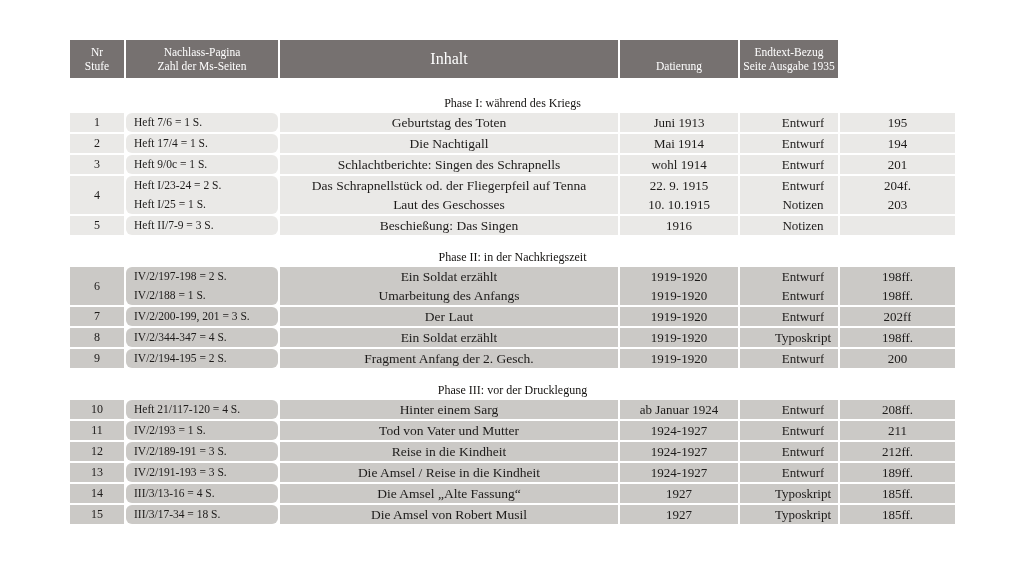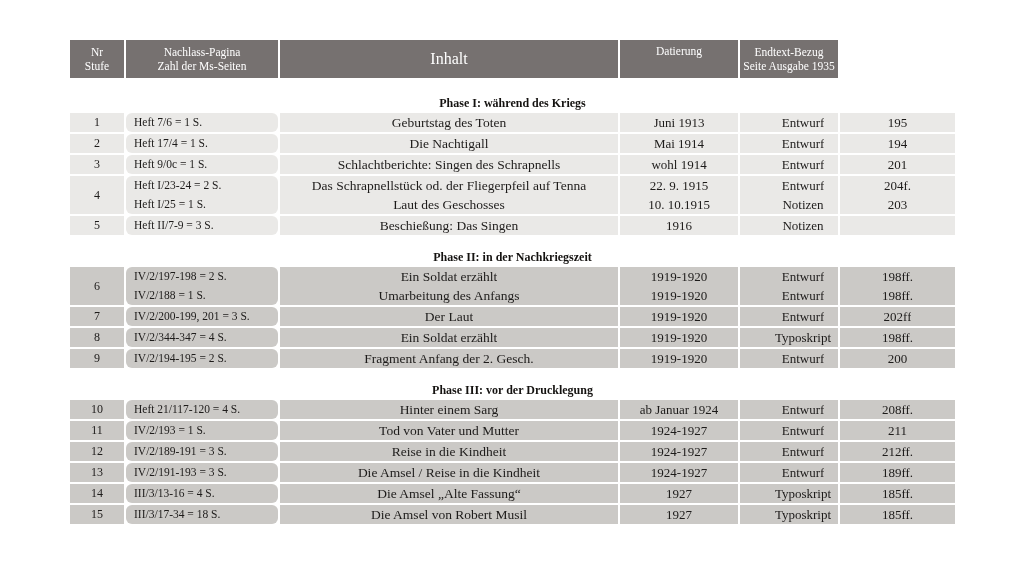--- a/index.html
+++ b/index.html
@@ -15,26 +15,26 @@
     column-gap:2px;
   }
   
   #table-header{height:38px;margin-bottom:0;}
   #table-header .hcell{
     background:#767170;color:#ffffff;height:38px;
     display:flex;flex-direction:column;align-items:center;justify-content:center;
     font-size:11.5px;line-height:14px;text-align:center;
   }
   #table-header .hcell.big{font-size:16px;}
-  #table-header .hcell.bottom{justify-content:flex-end;padding-bottom:20px;box-sizing:border-box;}
+  #table-header .hcell.bottom{justify-content:flex-end;padding-bottom:5px;box-sizing:border-box;}
   
   #phases{padding-top:17px;}
   .phase + .phase{margin-top:14px;}
   .phase-label{
-    text-align:center;font-weight:bold;font-size:12px;height:16px;line-height:16px;
+    text-align:center;font-weight:normal;font-size:12px;height:16px;line-height:16px;
     margin-bottom:2px;color:#141210;
   }
   
   .band{margin-bottom:2px;}
   .band .cell{
     display:flex;flex-direction:column;justify-content:center;
     min-height:19px;
   }
   .band.light .cell{background:#eae9e7;}
   .band.dark .cell{background:#cbc9c6;}

